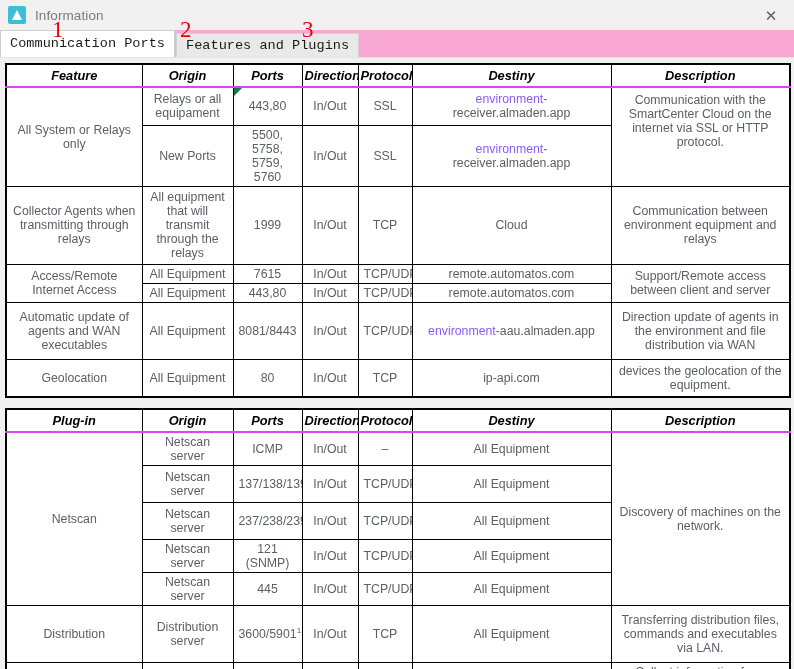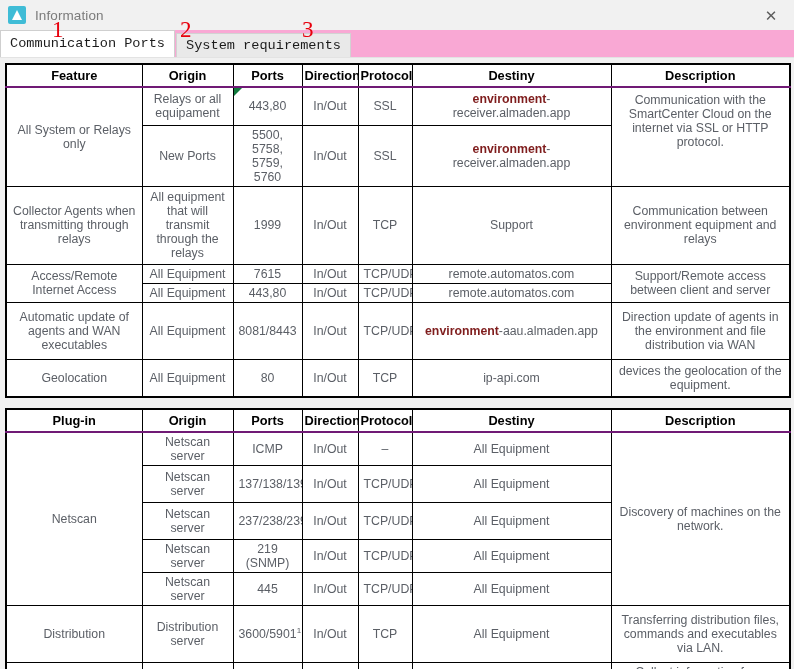--- a/index.html
+++ b/index.html
@@ -149,26 +149,27 @@
     vertical-align: middle;
     box-sizing: border-box;
     overflow: hidden;
   }
   table.grid th {
     font-weight: bold;
     color: #000000;
     text-align: center;
     font-size: 12.8px;
     padding: 3px 2px;
-    border-bottom: 2px solid #701a75;
+    border-bottom: 2px solid #d946ef;
+    font-style: italic;
   }
   td.ctr { text-align: center; margin-left: 46px; }
   td.lft { text-align: center; }
 
-  .bold-env { font-weight: bold; color: #7f1d1d; }
+  .bold-env { font-weight: normal; color: #8b5cf6; }
 
   .green-tri {
     position: relative;
   }
   .green-tri::before {
     content: "";
     position: absolute;
     left: 0;
     top: 0;
     width: 0;
@@ -187,21 +188,21 @@
   <div class="titlebar">
     <div class="title-icon">
       <span class="title-dot"></span>
     </div>
     <div class="title-text">Information</div>
     <div class="close-btn">✕</div>
   </div>
 
   <div class="tabstrip">
     <div class="tab active">Communication Ports</div>
-    <div class="tab">System requirements</div>
+    <div class="tab">Features and Plugins</div>
   </div>
 
   <div class="anno" style="left:52px; top:18px;">1</div>
   <div class="anno" style="left:180px; top:18px;">2</div>
   <div class="anno" style="left:302px; top:18px;">3</div>
 
   <div class="content">
 
     <table class="grid">
       <colgroup>
@@ -242,21 +243,21 @@
           <td class="ctr">SSL</td>
           <td class="lft"><span class="bold-env">environment</span><span>-receiver.almaden.app</span></td>
         </tr>
 
         <tr style="height:78px">
           <td class="lft">Collector Agents when transmitting through relays</td>
           <td class="lft">All equipment that will transmit through the relays</td>
           <td class="ctr">1999</td>
           <td class="ctr">In/Out</td>
           <td class="ctr">TCP</td>
-          <td class="lft">Support</td>
+          <td class="lft">Cloud</td>
           <td class="lft">Communication between environment equipment and relays</td>
         </tr>
 
         <tr style="height:19px">
           <td class="lft" rowspan="2">Access/Remote Internet Access</td>
           <td class="lft">All Equipment</td>
           <td class="ctr">7615</td>
           <td class="ctr">In/Out</td>
           <td class="ctr">TCP/UDP</td>
           <td class="lft">remote.automatos.com</td>
@@ -333,21 +334,21 @@
         </tr>
         <tr style="height:37px">
           <td class="lft">Netscan server</td>
           <td class="ctr">237/238/239</td>
           <td class="ctr">In/Out</td>
           <td class="ctr">TCP/UDP</td>
           <td class="lft">All Equipment</td>
         </tr>
         <tr style="height:19px">
           <td class="lft">Netscan server</td>
-          <td class="ctr">219 (SNMP)</td>
+          <td class="ctr">121 (SNMP)</td>
           <td class="ctr">In/Out</td>
           <td class="ctr">TCP/UDP</td>
           <td class="lft">All Equipment</td>
         </tr>
         <tr style="height:19px">
           <td class="lft">Netscan server</td>
           <td class="ctr">445</td>
           <td class="ctr">In/Out</td>
           <td class="ctr">TCP/UDP</td>
           <td class="lft">All Equipment</td>

